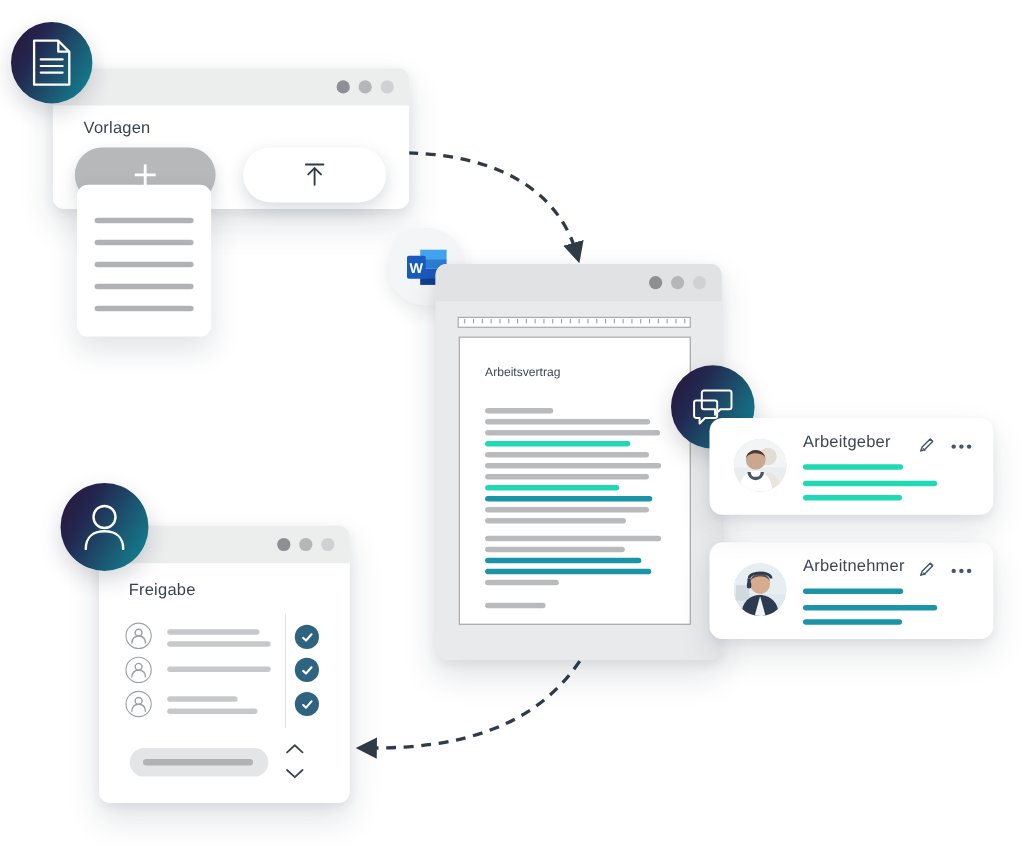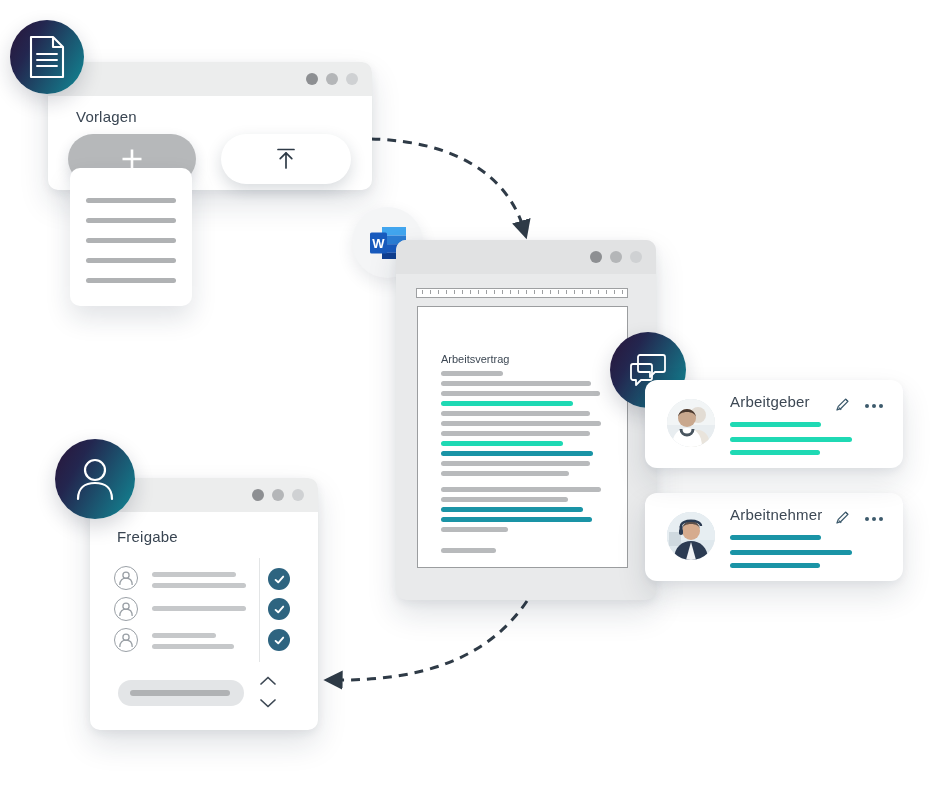--- a/index.html
+++ b/index.html
@@ -48,21 +48,21 @@
      display:flex;align-items:center;justify-content:center;}
 
   
   #doc-win{left:396px;top:240px;width:260px;height:360px;background:#e9eaeb;}
   #doc-win .win-bar{background:#e1e2e3;}
   .ruler{position:absolute;left:416px;top:288px;width:212px;height:10px;
      background:#fff;border:1px solid #9ea0a2;box-sizing:border-box;}
   .ruler i{position:absolute;top:1px;width:1px;height:4px;background:#9ea0a2;}
   .page{position:absolute;left:417px;top:306px;width:211px;height:262px;
      background:#fff;border:1px solid #9b9d9f;box-sizing:border-box;}
-  #doc-title{position:absolute;left:441px;top:333px;color:#3d4854;font-size:11px;margin-top:20px;}
+  #doc-title{position:absolute;left:441px;top:333px;color:#3d4854;font-size:11px;}
   .dl{position:absolute;height:5px;border-radius:2.5px;}
 
   
   #chat-badge{left:610px;top:332px;width:76px;height:76px;}
 
   
   .pcard{position:absolute;background:#fff;border-radius:12px;
      box-shadow:0 14px 30px rgba(25,40,60,.12),0 3px 9px rgba(25,40,60,.06);}
   #card-employer{left:645px;top:380px;width:258px;height:88px;}
   #card-employee{left:645px;top:493px;width:258px;height:88px;}

